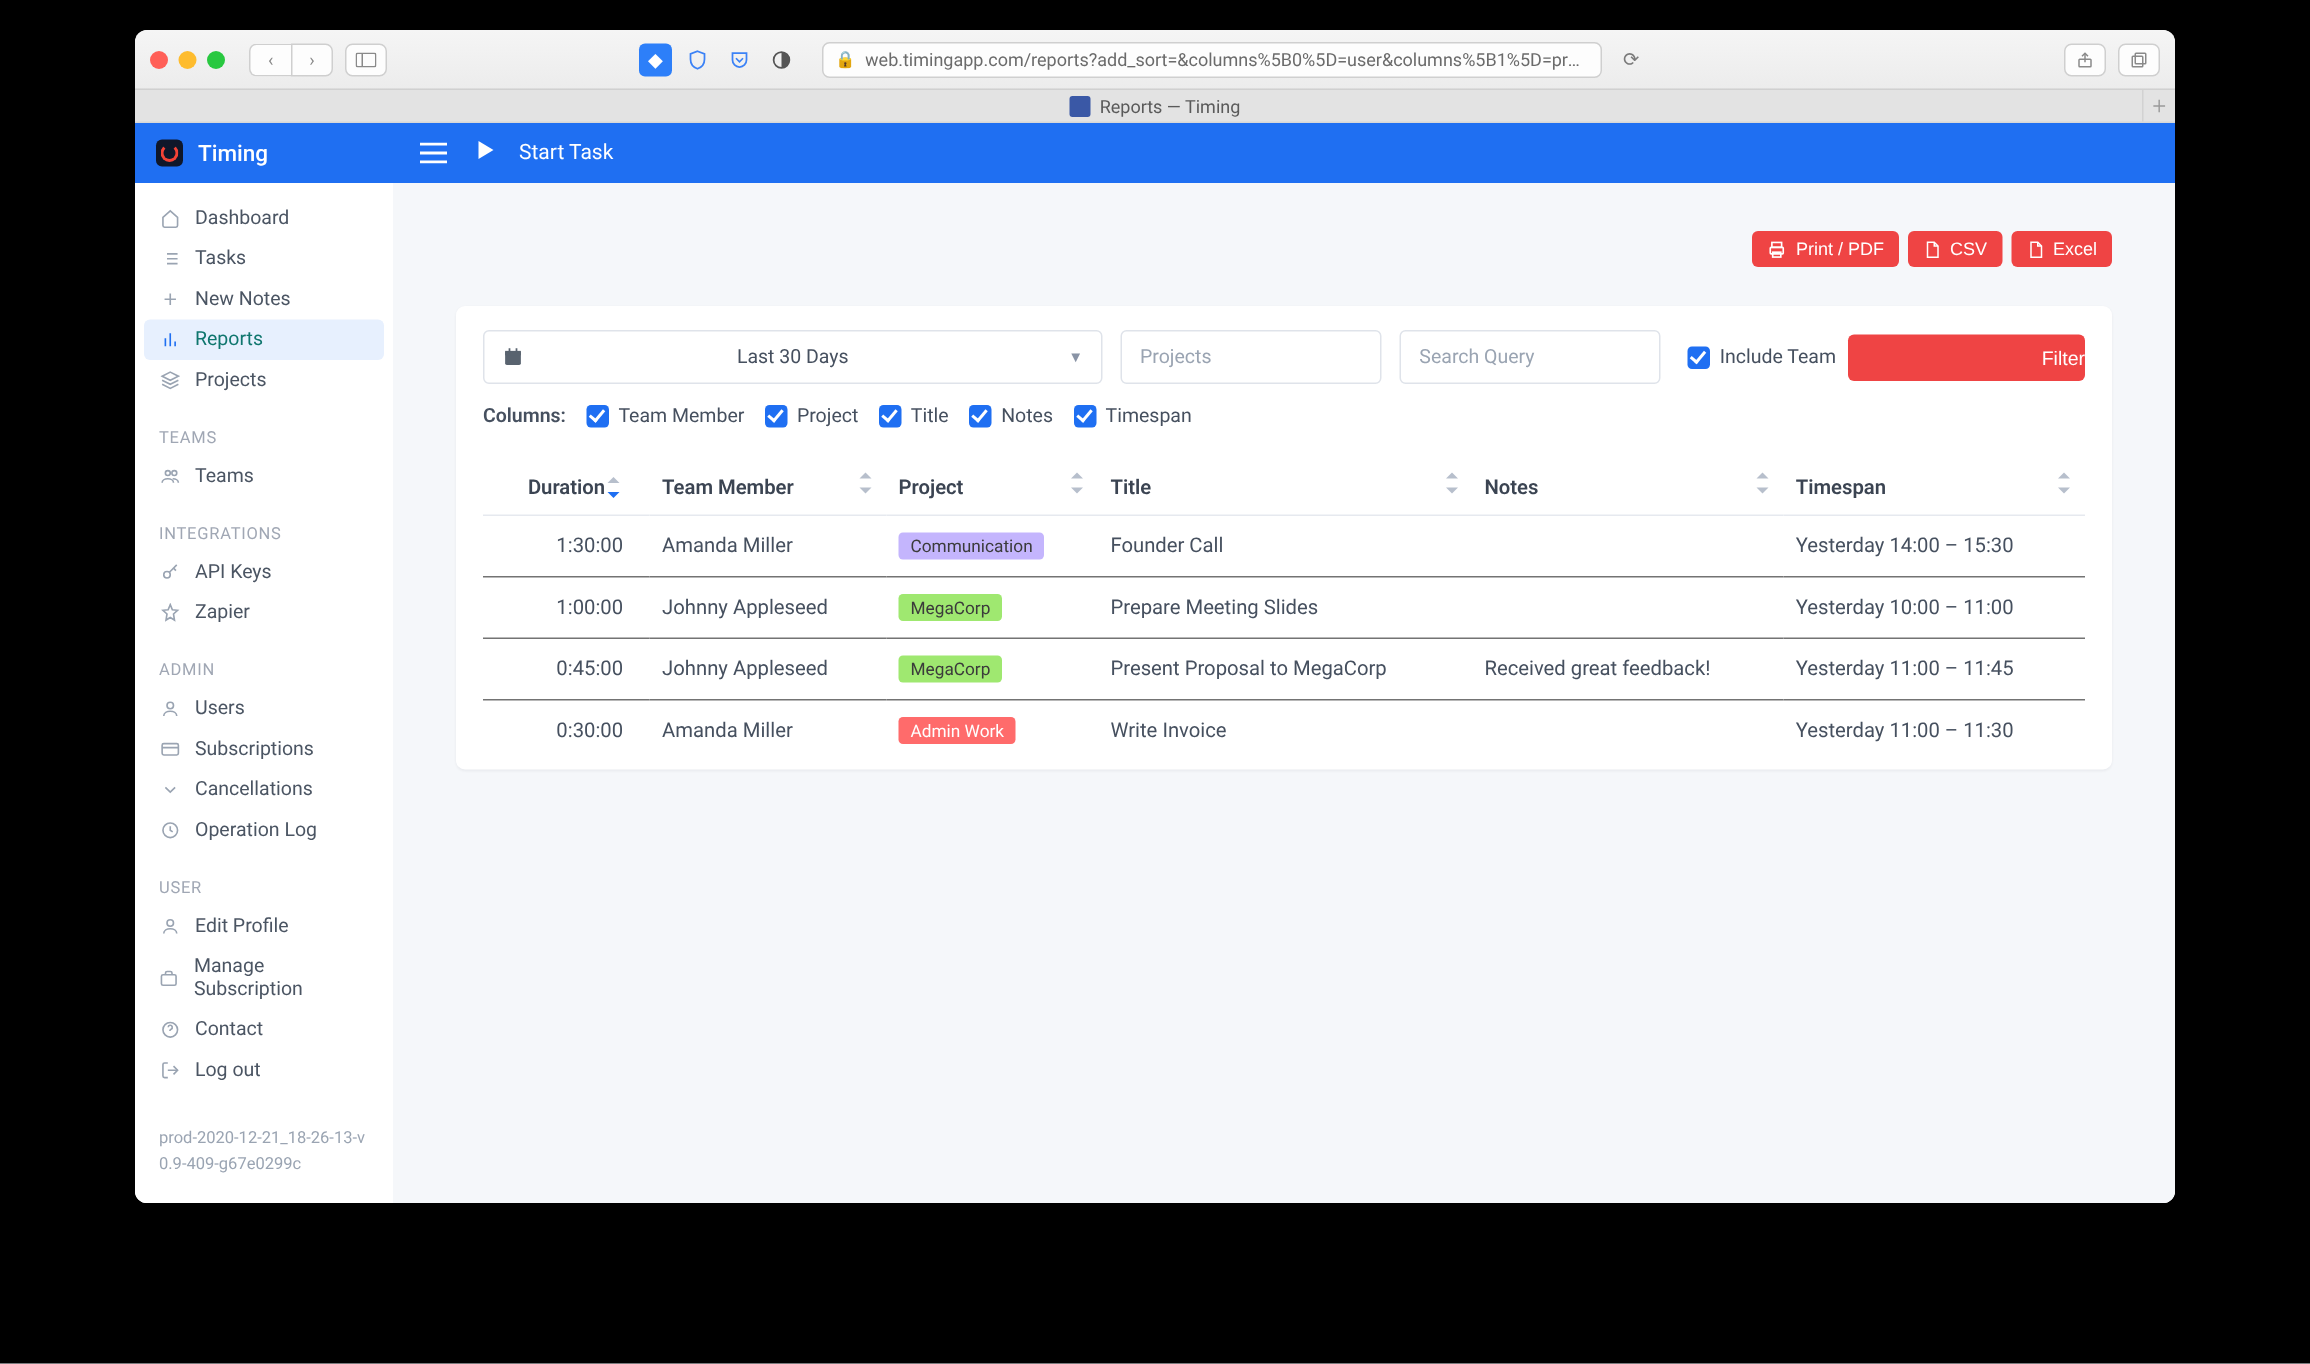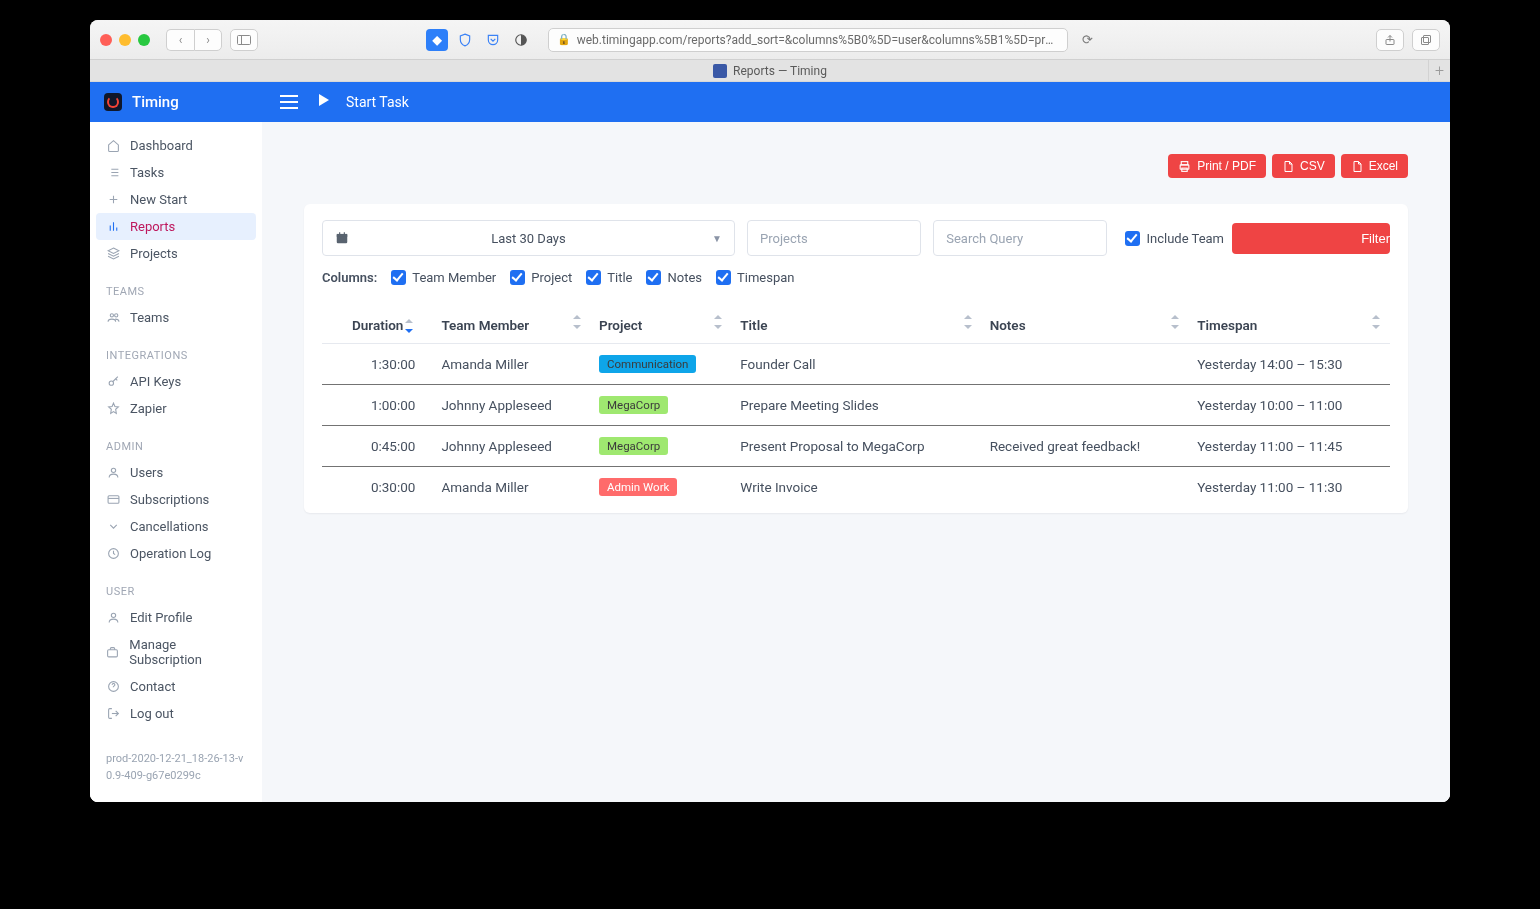--- a/index.html
+++ b/index.html
@@ -81,21 +81,21 @@
   }
   .nav { padding:10px 0; font-size:13px; color:#4b5563; }
   .nav-section-label{
     font-size:11px; color:#a0a7b4; letter-spacing:.5px; padding:18px 16px 6px;
     text-transform:uppercase;
   }
   .nav-item{
     display:flex; align-items:center; gap:10px; padding:6px 16px; cursor:pointer;
   }
   .nav-item.active{
-    background:#e7f0fe; color:#be185d; border-radius:4px; margin:0 6px; padding:6px 10px;
+    background:#e7f0fe; color:#0f766e; border-radius:4px; margin:0 6px; padding:6px 10px;
   }
   .nav-item .ic{width:14px; display:flex; justify-content:center; color:#9aa4b2;}
   .nav-item.active .ic{color:#1f6ff2;}
   .build{ font-size:11px; color:#9aa4b2; padding:14px 16px 18px; line-height:1.5; margin-top:auto; word-break:break-all;}
 
   .main { flex:1; display:flex; flex-direction:column; background:#f5f7fa; min-width:0;}
   .topbar{
     height:40px; background:#1f6ff2; color:#fff; display:flex; align-items:center;
     padding:0 18px; gap:20px;
   }
@@ -165,21 +165,21 @@
   th .sort:after { bottom:-2px; border-top:4px solid #b7bfcc;}
   th.sorted .sort:after{border-top-color:#1f6ff2;}
   tbody td{
     padding:11px 8px; border-bottom:1px solid #737373; vertical-align:middle; white-space:nowrap;
   }
   tbody tr:last-child td{border-bottom:none;}
   td.dur{text-align:right; padding-right:18px;}
   .tag{
     display:inline-block; padding:2px 8px; border-radius:3px; font-size:11.5px; color:#3b3b3b;
   }
-  .tag.comm{background:#0ea5e9;}
+  .tag.comm{background:#c4b5fd;}
   .tag.mega{background:#9fe870;}
   .tag.admin{background:#ff6b6b;color:#fff;}
 
   svg{display:block;}
 </style>
 </head>
 <body>
 
 <div class="window">
 
@@ -279,21 +279,21 @@
             </span>
             <span>Tasks</span>
           </div>
           <div class="nav-item">
             <span class="ic">
               <svg width="13" height="13" viewBox="0 0 24 24" fill="none" stroke="currentColor" stroke-width="2">
                 <line x1="12" y1="5" x2="12" y2="19"></line>
                 <line x1="5" y1="12" x2="19" y2="12"></line>
               </svg>
             </span>
-            <span>New Start</span>
+            <span>New Notes</span>
           </div>
           <div class="nav-item active">
             <span class="ic">
               <svg width="13" height="13" viewBox="0 0 24 24" fill="none" stroke="currentColor" stroke-width="2">
                 <line x1="6" y1="20" x2="6" y2="10"></line>
                 <line x1="12" y1="20" x2="12" y2="4"></line>
                 <line x1="18" y1="20" x2="18" y2="14"></line>
               </svg>
             </span>
             <span>Reports</span>

